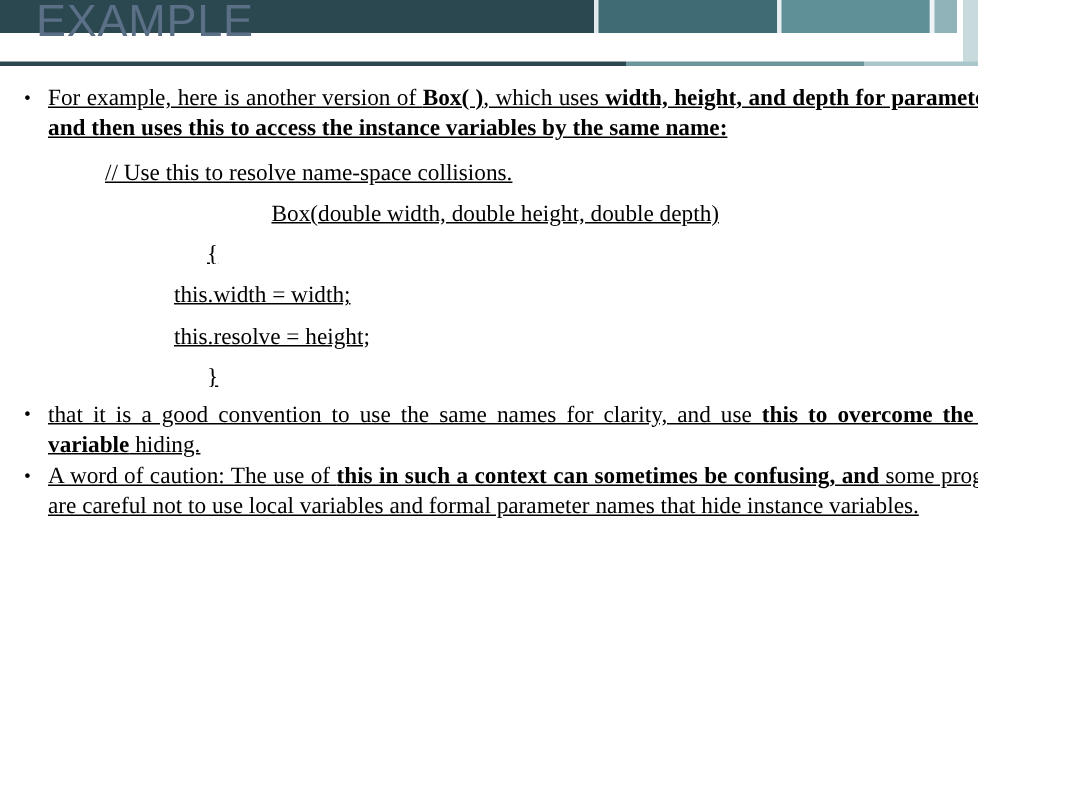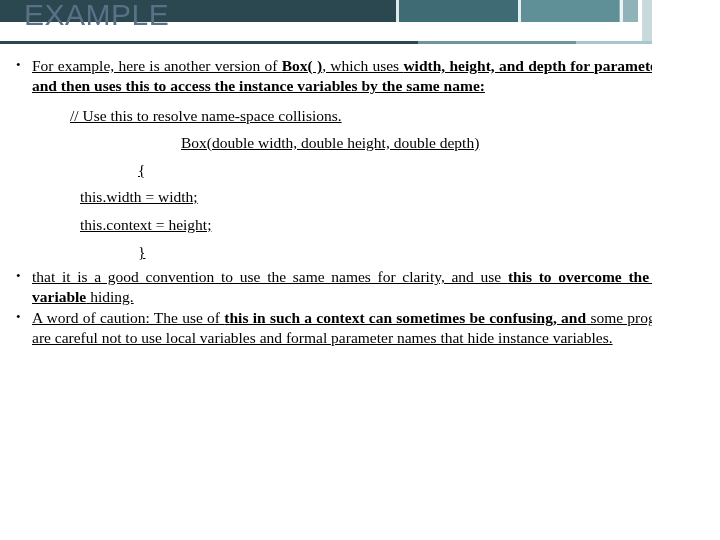--- a/index.html
+++ b/index.html
@@ -128,21 +128,21 @@
   .code-block {
     margin: 5px 0 2px 0;
     font-size: 15.5px;
     line-height: 1.76;
     color: #000000;
   }
   .code-line { white-space: pre; }
   .c-comment { padding-left: 70px; }
   .c-sig { padding-left: 155px; margin-left: 26px; }
   .c-open { padding-left: 138px; }
-  .c-stmt { padding-left: 80px; }
+  .c-stmt { padding-left: 116px; }
   .c-close { padding-left: 138px; }
 </style>
 </head>
 <body>
 
 <div class="slide">
 
   <div class="top-band">
     <div class="top-band-overlay"></div>
     <div class="band-stripe" style="left:396px;"></div>
@@ -161,21 +161,21 @@
 
       <li class="bullet">
         <span>For example, here is another version of </span><span class="b">Box( )</span><span>, which uses </span><span class="b">width, height, and depth for parameter names and then uses this to access the instance variables by the same name:</span>
       </li>
 
       <div class="code-block">
         <div class="code-line c-comment">// Use this to resolve name-space collisions.</div>
         <div class="code-line c-sig">Box(double width, double height, double depth)</div>
         <div class="code-line c-open">{</div>
         <div class="code-line c-stmt">this.width = width;</div>
-        <div class="code-line c-stmt">this.context = height;</div>
+        <div class="code-line c-stmt">this.resolve = height;</div>
         <div class="code-line c-close">}</div>
       </div>
 
       <li class="bullet">
         <span>that it is a good convention to use the same names for clarity, and use </span><span class="b">this to overcome the instance variable</span><span> hiding.</span>
       </li>
 
       <li class="bullet">
         <span>A word of caution: The use of </span><span class="b">this in such a context can sometimes be confusing, and</span><span> some programmers are careful not to use local variables and formal parameter names that hide instance variables.</span>
       </li>

